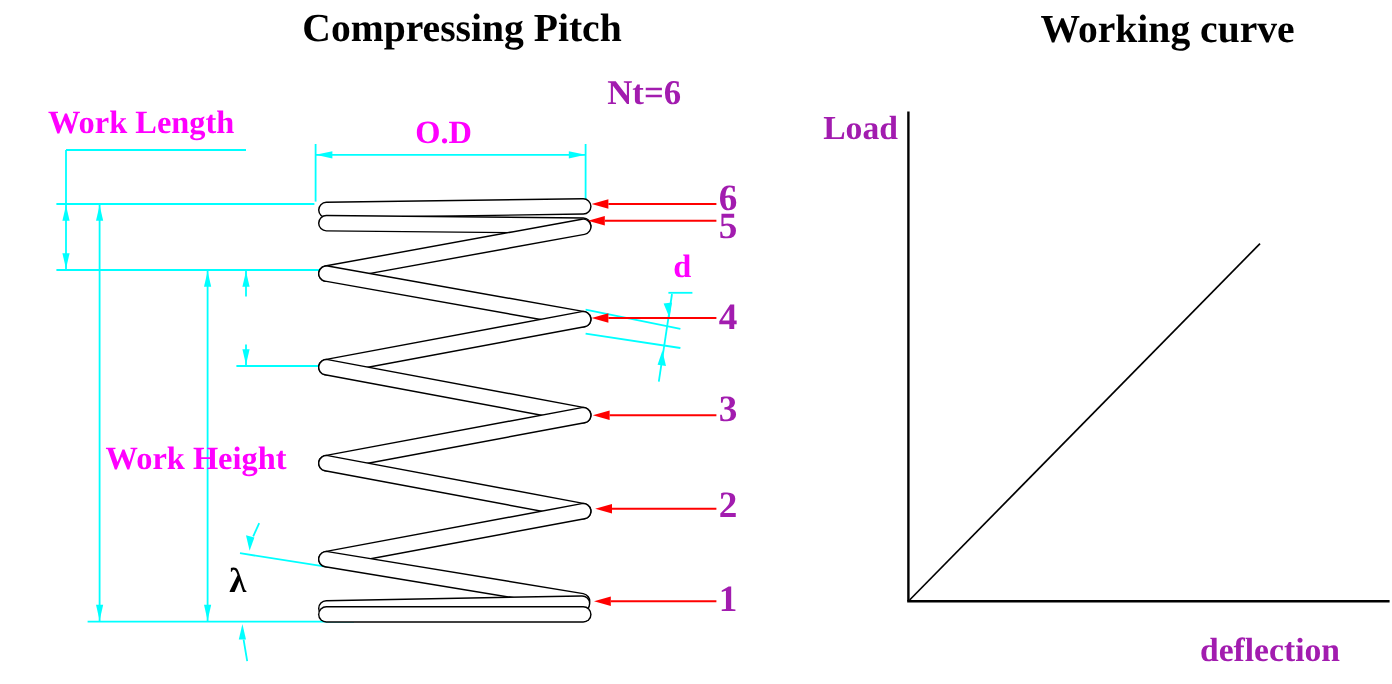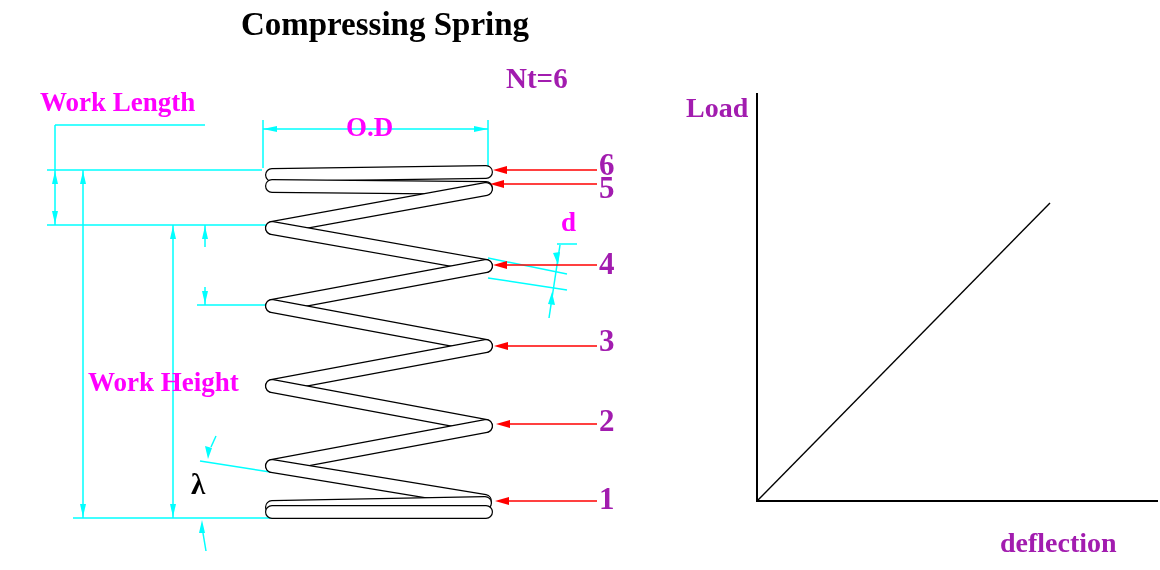--- a/index.html
+++ b/index.html
@@ -143,28 +143,29 @@
         <polygon points="495,501 509,497 509,505" stroke="none"></polygon>
     </g>
 
     <g stroke="#000000">
       <line x1="757" y1="93" x2="757" y2="501" stroke-width="2"></line>
       <line x1="756" y1="501" x2="1158" y2="501" stroke-width="2"></line>
     </g>
     <line x1="758" y1="500" x2="1050" y2="203" stroke="#000000" stroke-width="1.4"></line>
   </svg>
 
-  <div class="lbl title black" style="left:225px;top:8px;width:320px;">Compressing Spring</div>
+  <div class="lbl title black" style="left:225px;top:8px;width:320px;">Compressing Pitch</div>
 
+  <div class="lbl title black" style="left:858px;top:9px;width:230px;">Working curve</div>
 
   <div class="lbl red" style="left:506px;top:64px;font-size:29px;">Nt=6</div>
 
   <div class="lbl dim magenta" style="left:40px;top:89px;text-align:right;">Work Length</div>
 
-  <div class="lbl dim magenta" style="left:346px;top:114px;">O.D</div>
+  <div class="lbl dim magenta" style="left:346px;top:97px;">O.D</div>
 
 
 
   <div class="lbl dim magenta" style="left:88px;top:369px;">Work Height</div>
 
   <div class="lbl black" style="left:191px;top:470px;font-size:29px;">λ</div>
 
   <div class="lbl dim magenta" style="left:561px;top:209px;">d</div>
 
   <div class="lbl num red" style="left:599px;top:149px;">6</div>

